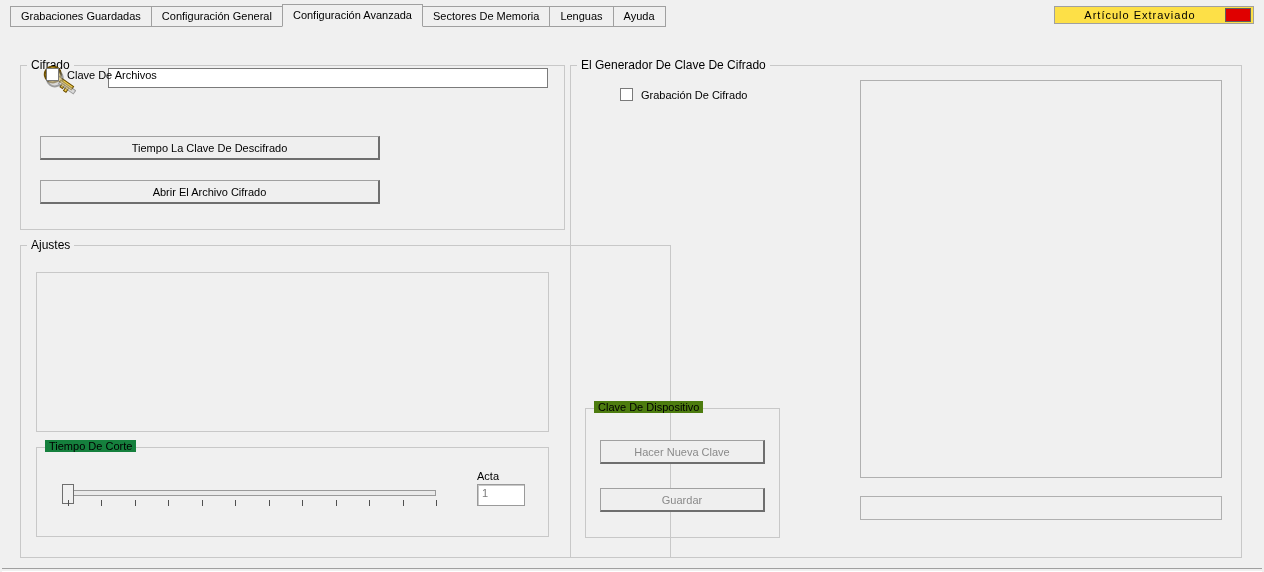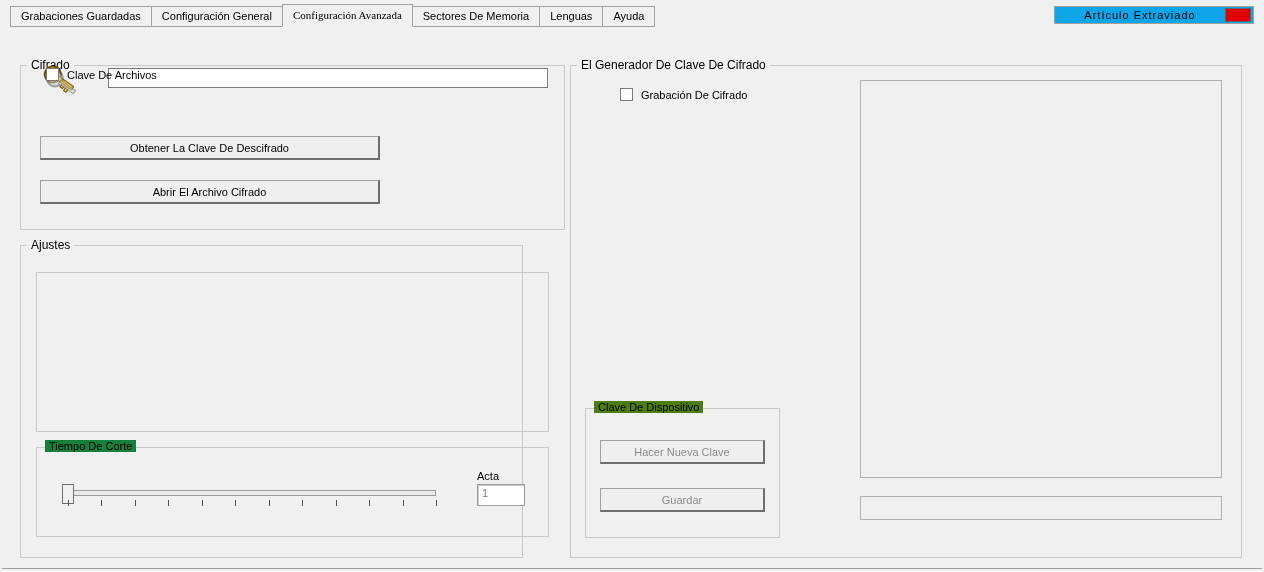--- a/index.html
+++ b/index.html
@@ -39,32 +39,31 @@
     cursor:default;
     white-space:nowrap;
   }
   .tab.active{
     background:#f0f0f0;
     border-bottom:1px solid #f0f0f0;
     z-index:2;
     padding-top:4px;
     padding-bottom:5px;
     margin-top:-2px;
-    font-family:Liberation Serif, serif;
   }
   .status-box{
     display:flex;
     align-items:center;
     border:1px solid #a0a0a0;
     height:18px;
     padding:0 2px 0 8px;
     margin-left:auto;
     min-width:200px;
     box-sizing:border-box;
-    background:#0ea5e9;
+    background:#fde047;
   }
   .status-box .txt{flex:1;text-align:center;letter-spacing:1px;}
   .status-led{
     width:24px;height:12px;
     background:#e00000;
     border:1px solid #606060;
     margin-left:8px;
   }
   
   .content{
@@ -102,21 +101,21 @@
     border-bottom:2px solid #6e6e6e;
     font:inherit;
     cursor:default;
     box-sizing:border-box;
   }
   .btn:disabled{color:#8a8a8a;}
   .btn-decrypt{left:30px;top:108px;width:340px;}
   .btn-openenc{left:30px;top:152px;width:340px;}
 
   
-  .grp-ajustes{left:10px;top:210px;width:503px;height:320px;}
+  .grp-ajustes{left:10px;top:210px;width:651px;height:320px;}
   .ajustes-inner{
     position:absolute;left:15px;top:20px;width:513px;height:160px;
     border:1px solid #c8c8c8;box-sizing:border-box;
   }
   .chk-row{position:absolute;display:flex;align-items:center;gap:8px;}
   .chk-corte{left:36px;top:40px;}
   .chk-box{
     width:13px;height:13px;border:1px solid #7a7a7a;background:#fff;
     box-sizing:border-box;display:inline-block;
   }
@@ -184,21 +183,21 @@
           <rect x="30" y="14" width="3" height="5" fill="#f7d24a" stroke="#6b4e00" stroke-width="1"></rect>
           <rect x="25" y="14" width="3" height="4" fill="#f7d24a" stroke="#6b4e00" stroke-width="1"></rect>
         </g>
         <g transform="translate(2,4) rotate(35 21 21)" opacity="0.55">
           <circle cx="12" cy="12" r="8" fill="#c9c9c9" stroke="#5a5a5a" stroke-width="2"></circle>
           <rect x="18" y="10" width="18" height="4" fill="#c9c9c9" stroke="#5a5a5a" stroke-width="1"></rect>
         </g>
       </svg>
     </div>
     <input class="cifrado-input" type="text" value="" style="">
-    <button class="btn btn-decrypt">Obtener La Clave De Descifrado</button>
+    <button class="btn btn-decrypt">Tiempo La Clave De Descifrado</button>
     <button class="btn btn-openenc">Abrir El Archivo Cifrado</button>
 
     <fieldset class="group grp-ajustes">
       <legend>Ajustes</legend>
       <div class="ajustes-inner"></div>
 
       <div class="grp-tiempo">
         <span class="legend">Tiempo De Corte</span>
         <div class="slider-wrap">
           <div class="slider-track"></div>

